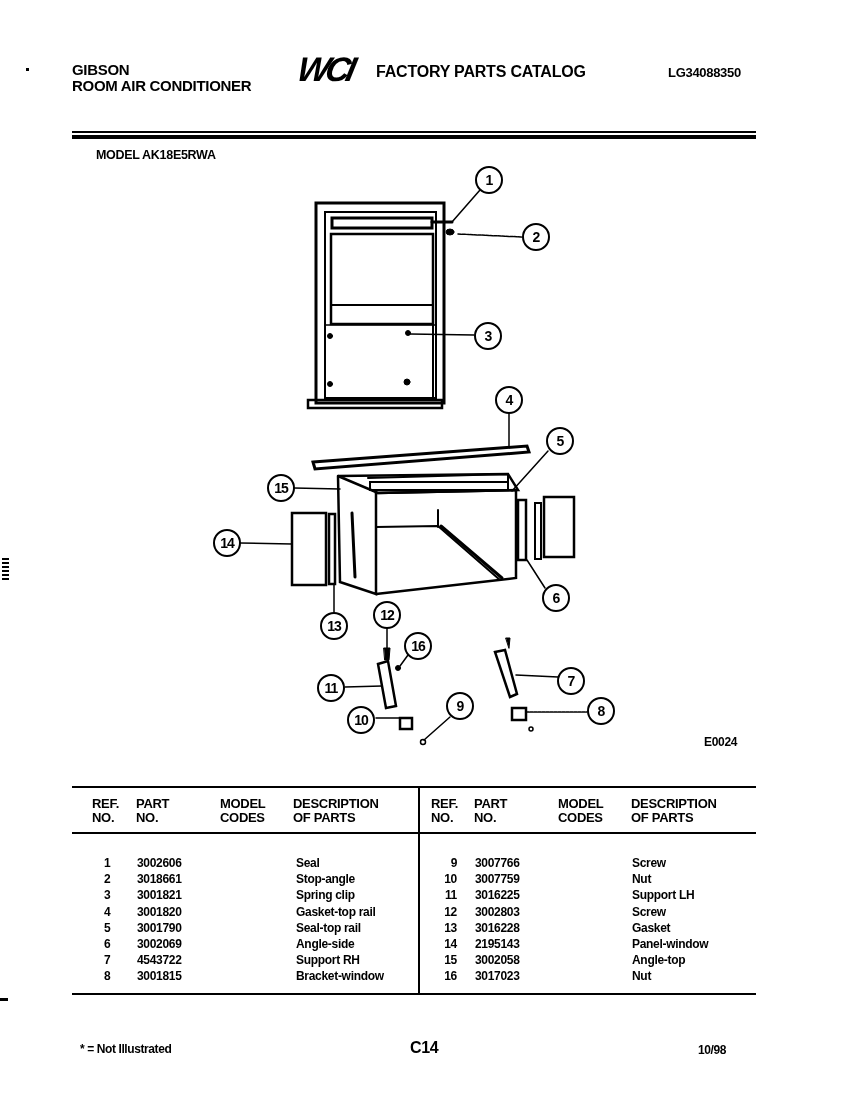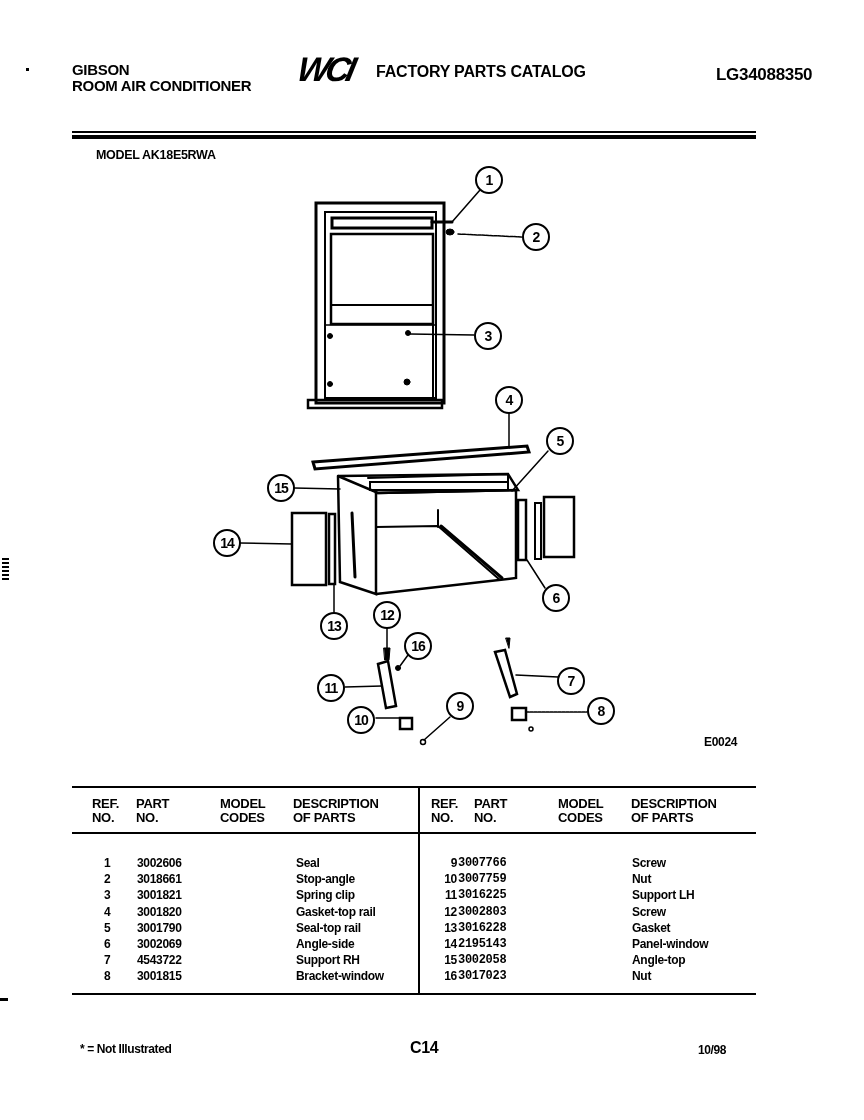--- a/index.html
+++ b/index.html
@@ -3,21 +3,21 @@
   <meta charset="utf-8">
   <style>
     html, body { margin: 0; padding: 0; background: #ffffff; }
     body { width: 864px; height: 1120px; position: relative; overflow: hidden;
       font-family: "Liberation Sans", sans-serif; color: #000; font-weight: bold; }
     .abs { position: absolute; }
     .hdr-left { left: 72px; top: 62px; font-size: 15px; line-height: 16px; letter-spacing: -0.3px; }
     .logo { left: 298px; top: 52px; font-size: 34px; font-style: italic; font-weight: 900;
       letter-spacing: -4px; transform: skewX(-12deg); line-height: 34px; }
     .catalog-title { left: 376px; top: 63px; font-size: 16px; letter-spacing: -0.2px; }
-    .catalog-code { left: 668px; top: 65px; font-size: 17px; letter-spacing: -0.3px; margin-left: 48px; }
+    .catalog-code { left: 668px; top: 65px; font-size: 13px; letter-spacing: -0.3px; }
     .rule { left: 72px; width: 684px; background: #000; }
     .model { left: 72px; top: 148px; font-size: 12.5px; letter-spacing: -0.3px; padding-left: 24px; }
     .callout { width: 28px; height: 28px; border: 2.4px solid #000; border-radius: 50%;
       box-sizing: border-box; display: flex; align-items: center; justify-content: center;
       font-size: 14px; font-weight: 900; background: #fff; letter-spacing: -1px; }
     .figcode { left: 704px; top: 735px; font-size: 12px; letter-spacing: -0.3px; }
     .tbl-line { background: #000; }
     .th { font-size: 13px; line-height: 14px; letter-spacing: -0.3px; }
     .row { font-size: 12px; line-height: 16.2px; letter-spacing: -0.3px; position: absolute; }
     .footer { font-size: 12px; letter-spacing: -0.4px; }
@@ -209,21 +209,21 @@
   <div class="row" style="left:437px;top:855px;text-align:right;width:20px;">
     <div>9</div>
     <div>10</div>
     <div>11</div>
     <div>12</div>
     <div>13</div>
     <div>14</div>
     <div>15</div>
     <div>16</div>
   </div>
-  <div class="row" style="left:458px;top:855px;font-family:Liberation Mono, monospace;">
+  <div class="row" style="left:475px;top:855px;">
     <div>3007766</div>
     <div>3007759</div>
     <div>3016225</div>
     <div>3002803</div>
     <div>3016228</div>
     <div>2195143</div>
     <div>3002058</div>
     <div>3017023</div>
   </div>
   <div class="row" style="left:632px;top:855px;">

